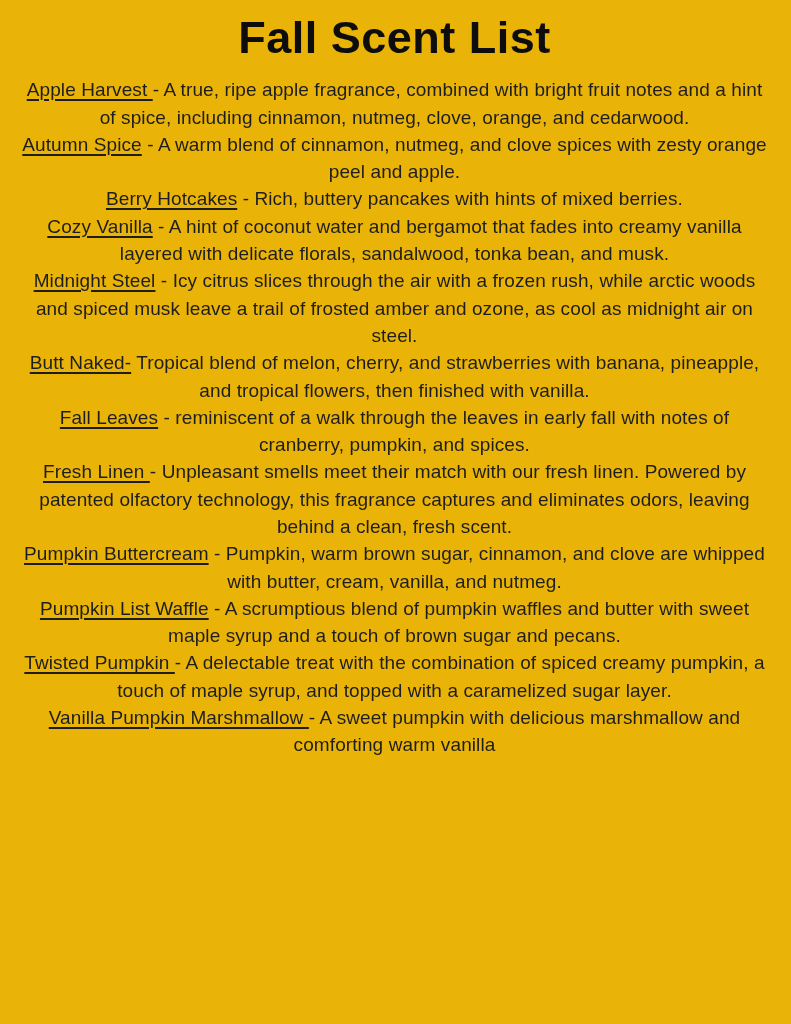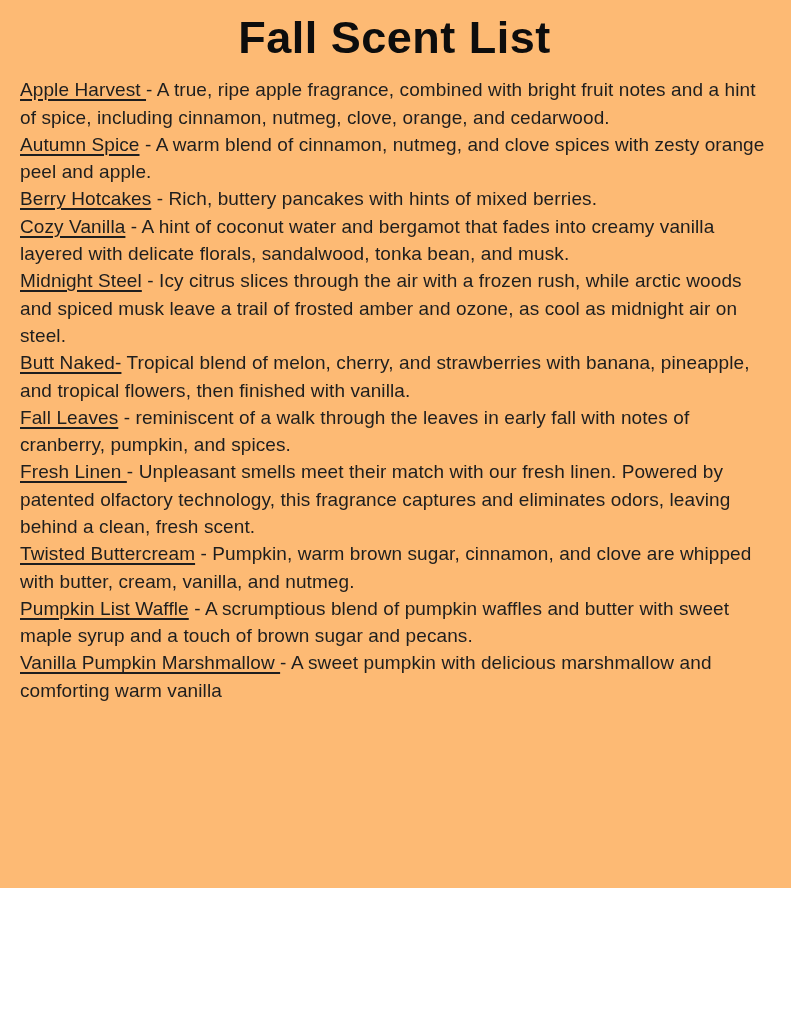--- a/index.html
+++ b/index.html
@@ -9,41 +9,42 @@
   }
   body {
     width: 791px;
     height: 1024px;
     overflow: hidden;
     font-family: "Liberation Sans", "DejaVu Sans", sans-serif;
     color: #1e1e1e;
   }
   .page {
     width: 791px;
-    height: 888px;
+    height: 1024px;
     box-sizing: border-box;
     padding: 10px 22px 0 20px;
-    background: #fdba74;
+    background: #eab308;
   }
   .page-title {
     font-size: 45px;
     font-weight: 800;
     letter-spacing: 0.5px;
     color: #0d0d0d;
     text-align: center;
     margin: 0 0 10px 0;
     line-height: 1.25;
   }
   .scent-list {
     font-size: 19px;
     line-height: 27.3px;
     letter-spacing: 0.1px;
   }
   .scent-entry {
     margin: 0;
+    text-align: center;
   }
   .scent-name {
     text-decoration: underline;
     text-decoration-thickness: 1.8px;
     text-underline-offset: 3px;
   }
 </style>
 </head>
 <body>
 
@@ -62,22 +63,23 @@
   <p class="scent-entry"><span class="scent-name">Midnight Steel</span><span class="scent-separator"> - </span><span class="scent-description">Icy citrus slices through the air with a frozen rush, while arctic woods and spiced musk leave a trail of frosted amber and ozone, as cool as midnight air on steel.</span></p>
 
 
   <p class="scent-entry"><span class="scent-name">Butt Naked-</span><span class="scent-separator"> </span><span class="scent-description">Tropical blend of melon, cherry, and strawberries with banana, pineapple, and tropical flowers, then finished with vanilla.</span></p>
 
   <p class="scent-entry"><span class="scent-name">Fall Leaves</span><span class="scent-separator"> - </span><span class="scent-description">reminiscent of a walk through the leaves in early fall with notes of cranberry, pumpkin, and spices.</span></p>
 
   <p class="scent-entry"><span class="scent-name">Fresh Linen </span><span class="scent-separator">- </span><span class="scent-description">Unpleasant smells meet their match with our fresh linen. Powered by patented olfactory technology, this fragrance captures and eliminates odors, leaving behind a clean, fresh scent.</span></p>
 
 
-  <p class="scent-entry"><span class="scent-name">Twisted Buttercream</span><span class="scent-separator"> - </span><span class="scent-description">Pumpkin, warm brown sugar, cinnamon, and clove are whipped with butter, cream, vanilla, and nutmeg.</span></p>
+  <p class="scent-entry"><span class="scent-name">Pumpkin Buttercream</span><span class="scent-separator"> - </span><span class="scent-description">Pumpkin, warm brown sugar, cinnamon, and clove are whipped with butter, cream, vanilla, and nutmeg.</span></p>
 
   <p class="scent-entry"><span class="scent-name">Pumpkin List Waffle</span><span class="scent-separator"> - </span><span class="scent-description">A scrumptious blend of pumpkin waffles and butter with sweet maple syrup and a touch of brown sugar and pecans.</span></p>
 
 
+  <p class="scent-entry"><span class="scent-name">Twisted Pumpkin </span><span class="scent-separator">- </span><span class="scent-description">A delectable treat with the combination of spiced creamy pumpkin, a touch of maple syrup, and topped with a caramelized sugar layer.</span></p>
 
   <p class="scent-entry"><span class="scent-name">Vanilla Pumpkin Marshmallow </span><span class="scent-separator">- </span><span class="scent-description">A sweet pumpkin with delicious marshmallow and comforting warm vanilla</span></p>
 
 </div>
 </div>
 
 </body></html>

